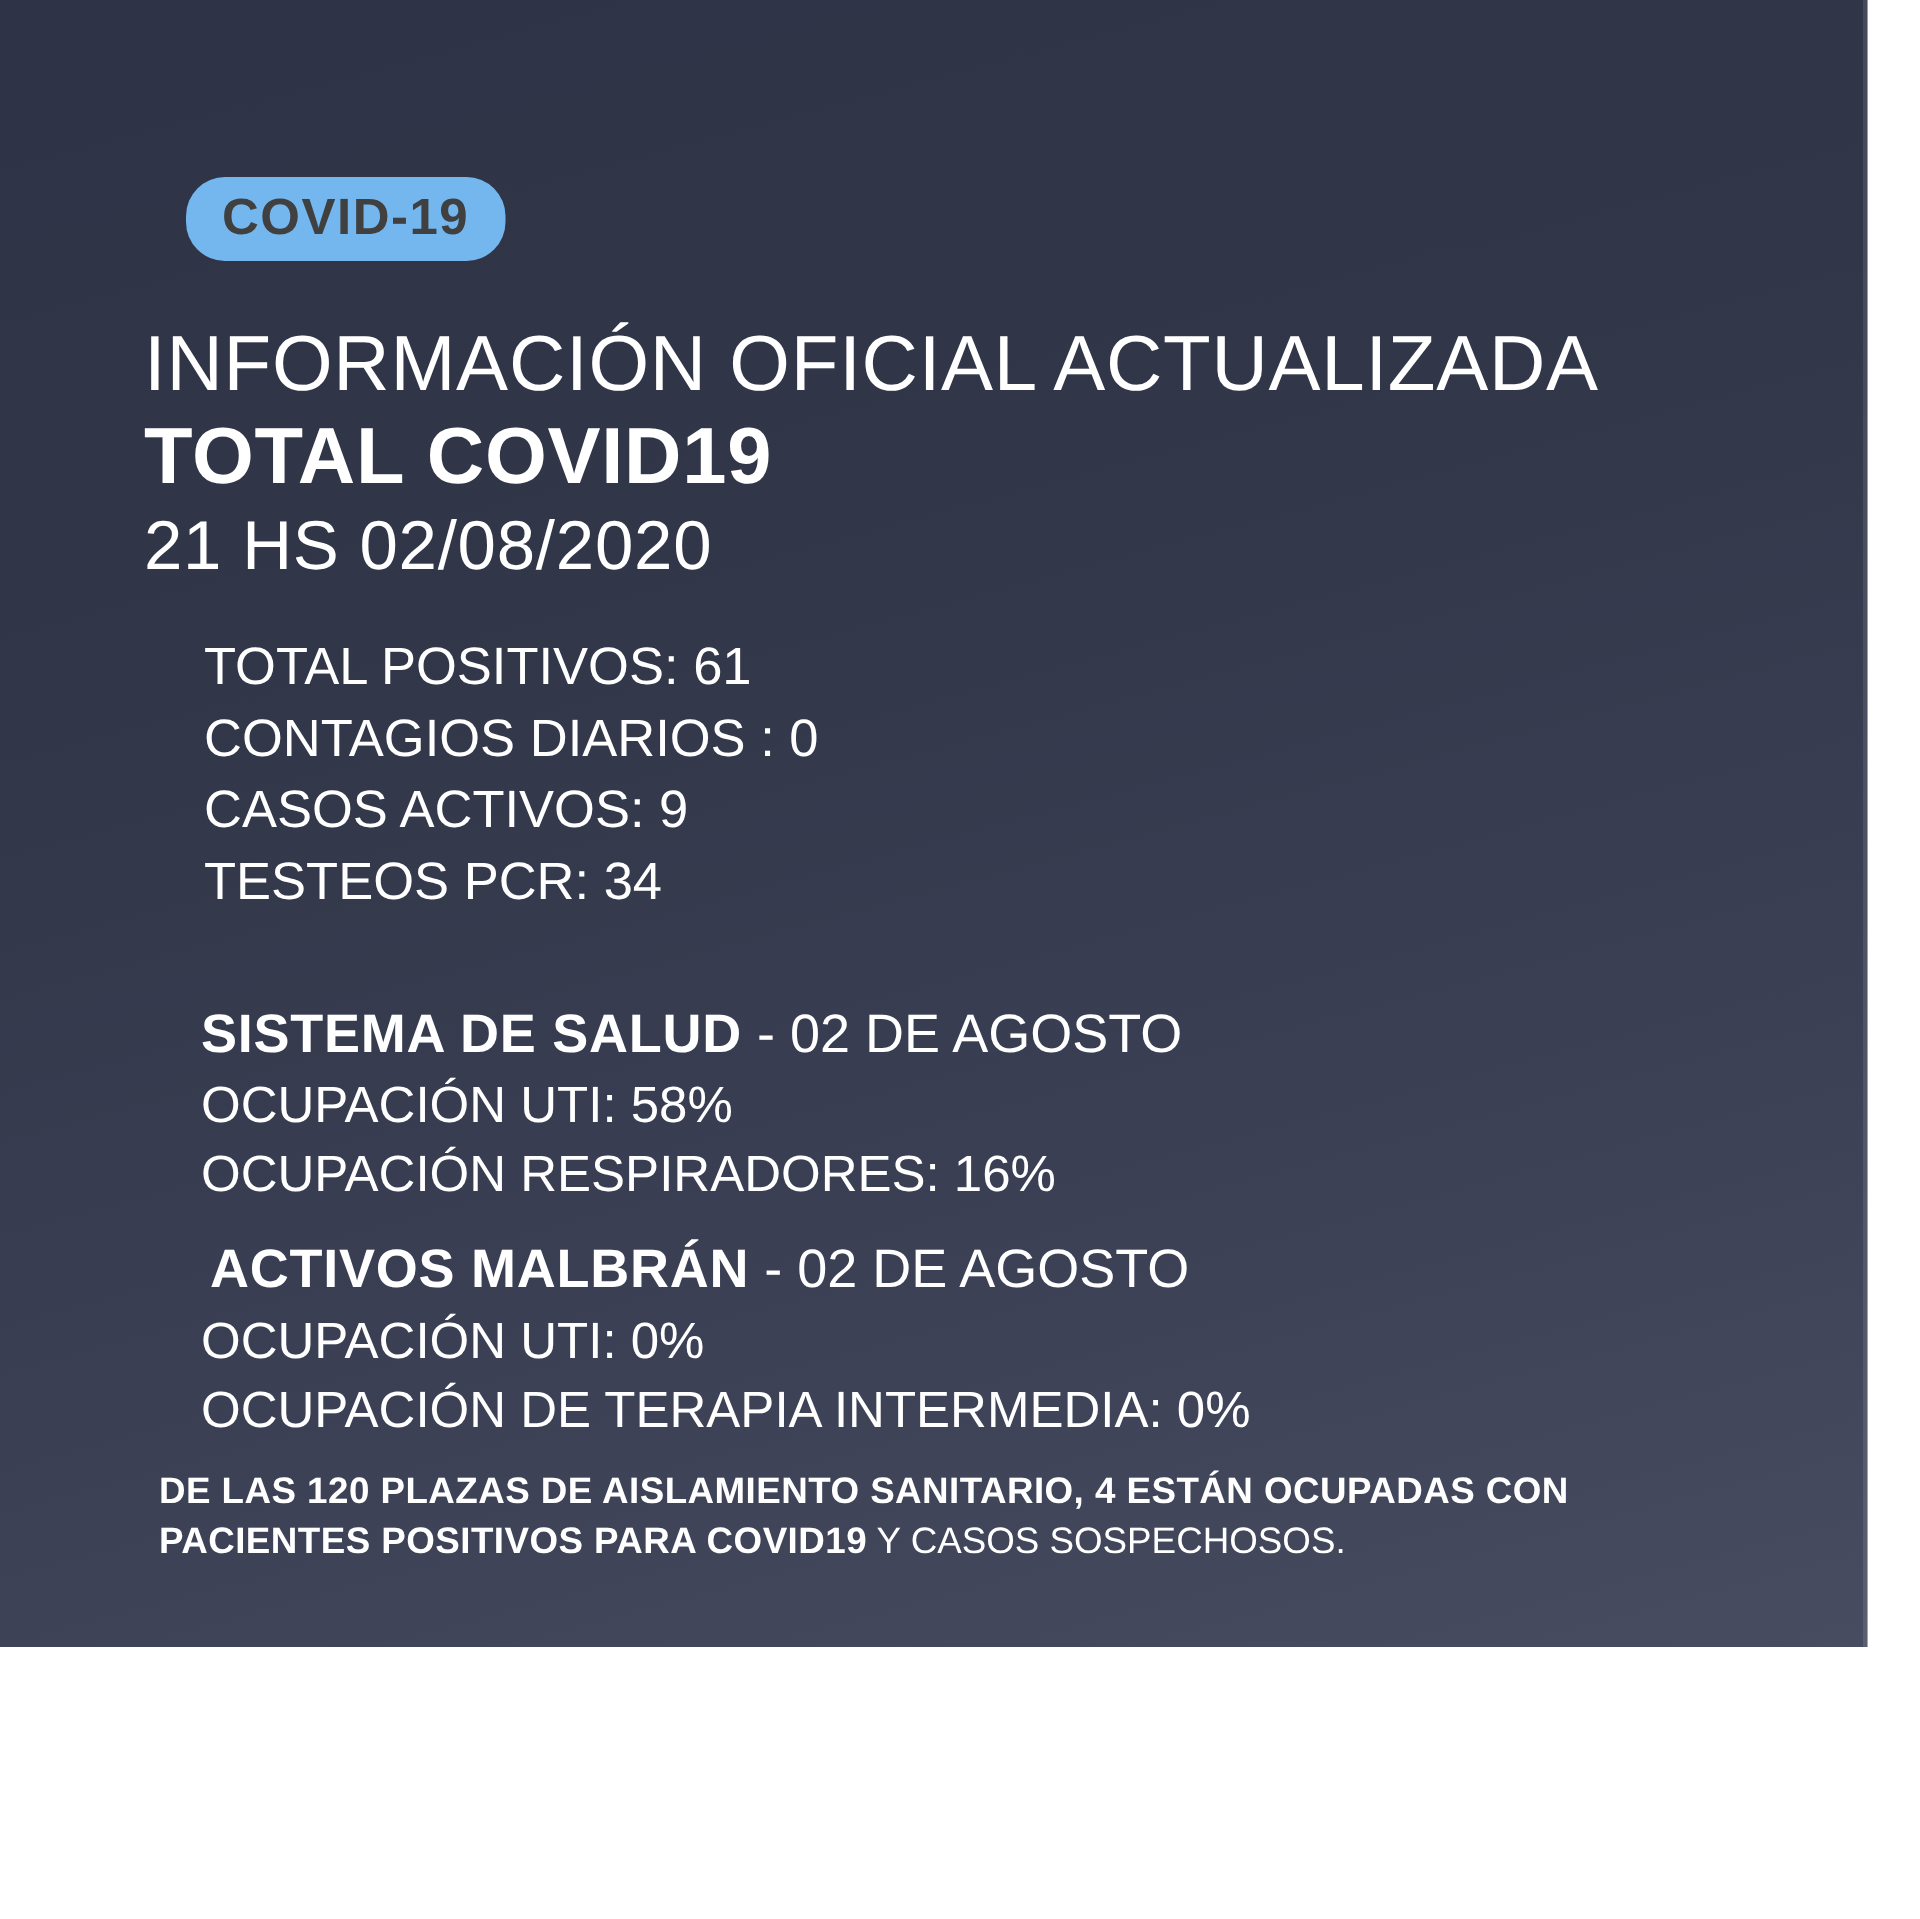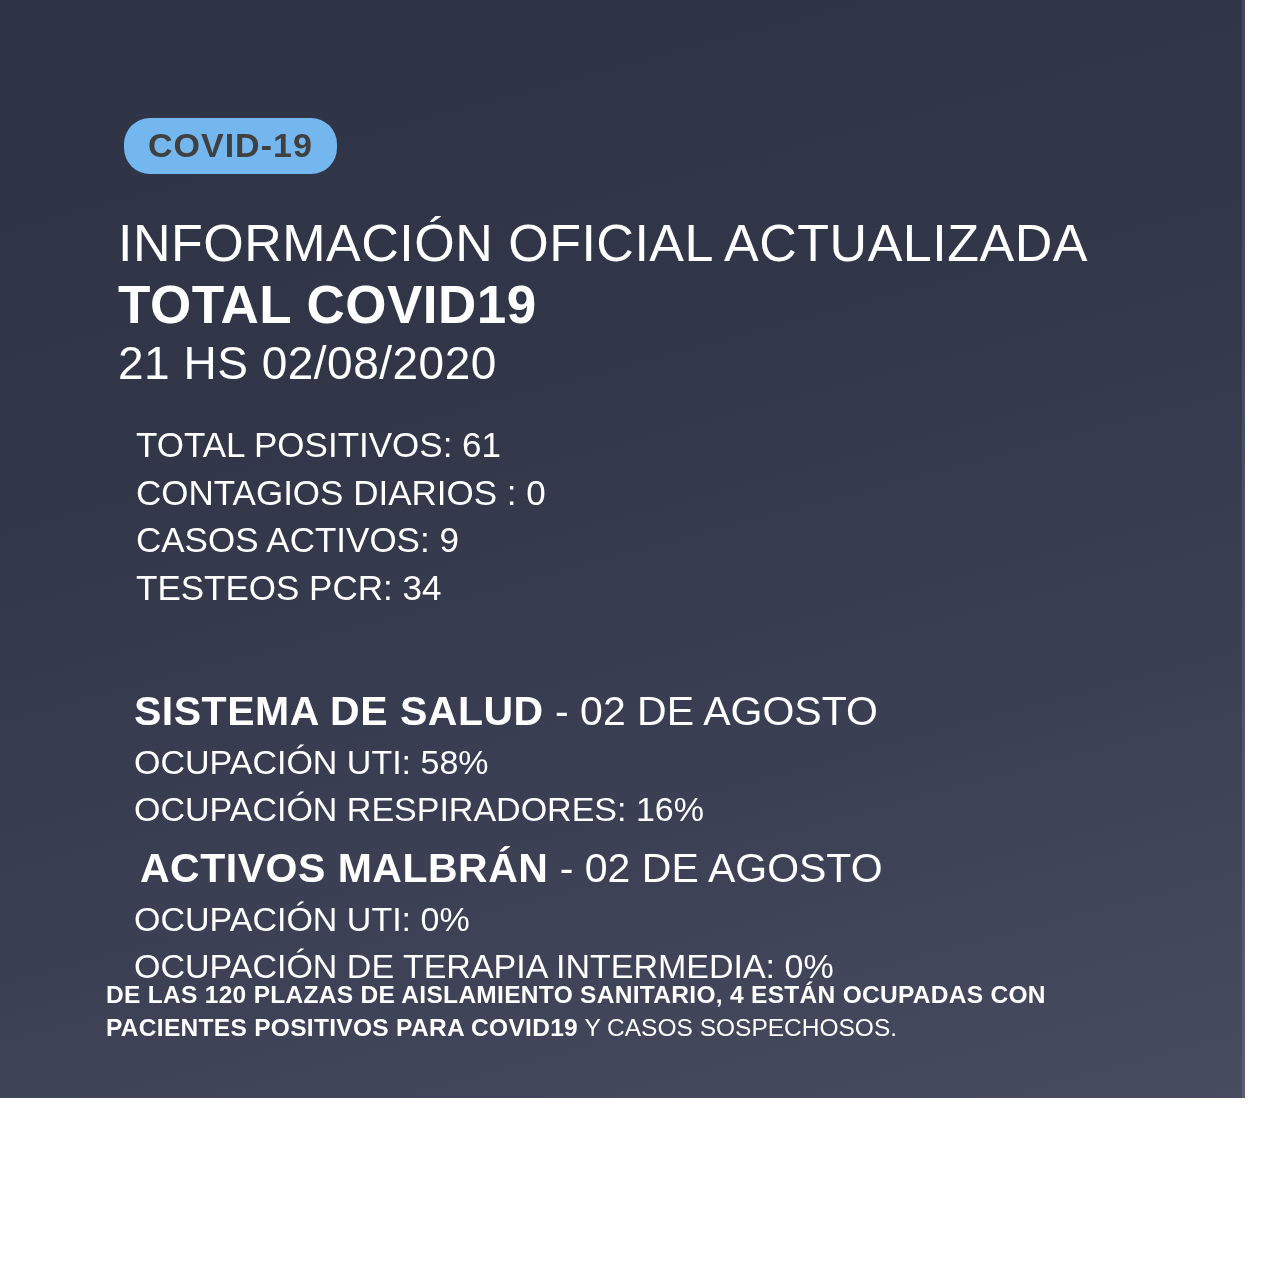--- a/index.html
+++ b/index.html
@@ -46,21 +46,21 @@
     color: #404040;
     font-size: 34px;
     font-weight: bold;
     letter-spacing: 1px;
     padding: 10px 24px 12px 24px;
     border-radius: 26px;
     line-height: 1;
   }
   .headline {
     position: absolute;
-    left: 118px;
+    left: 96px;
     top: 215px;
     color: #ffffff;
   }
   .headline .l1 {
     font-size: 52px;
     font-weight: 300;
     letter-spacing: 0.5px;
     line-height: 1.08;
     white-space: nowrap;
   }
@@ -93,24 +93,23 @@
     white-space: nowrap;
   }
   .section {
     position: absolute;
     color: #ffffff;
     left: 134px;
   }
   .section.health { top: 665px; }
   .section.malbran { top: 822px; }
   .section .sec-title {
-    font-size: 41px;
+    font-size: 36px;
     line-height: 1.35;
     white-space: nowrap;
-    margin-top: 19px;
   }
   .section .sec-title b {
     font-weight: bold;
     letter-spacing: 0.5px;
   }
   .section .sec-title span.date {
     font-weight: 300;
   }
   .section .sec-line {
     font-size: 34px;

